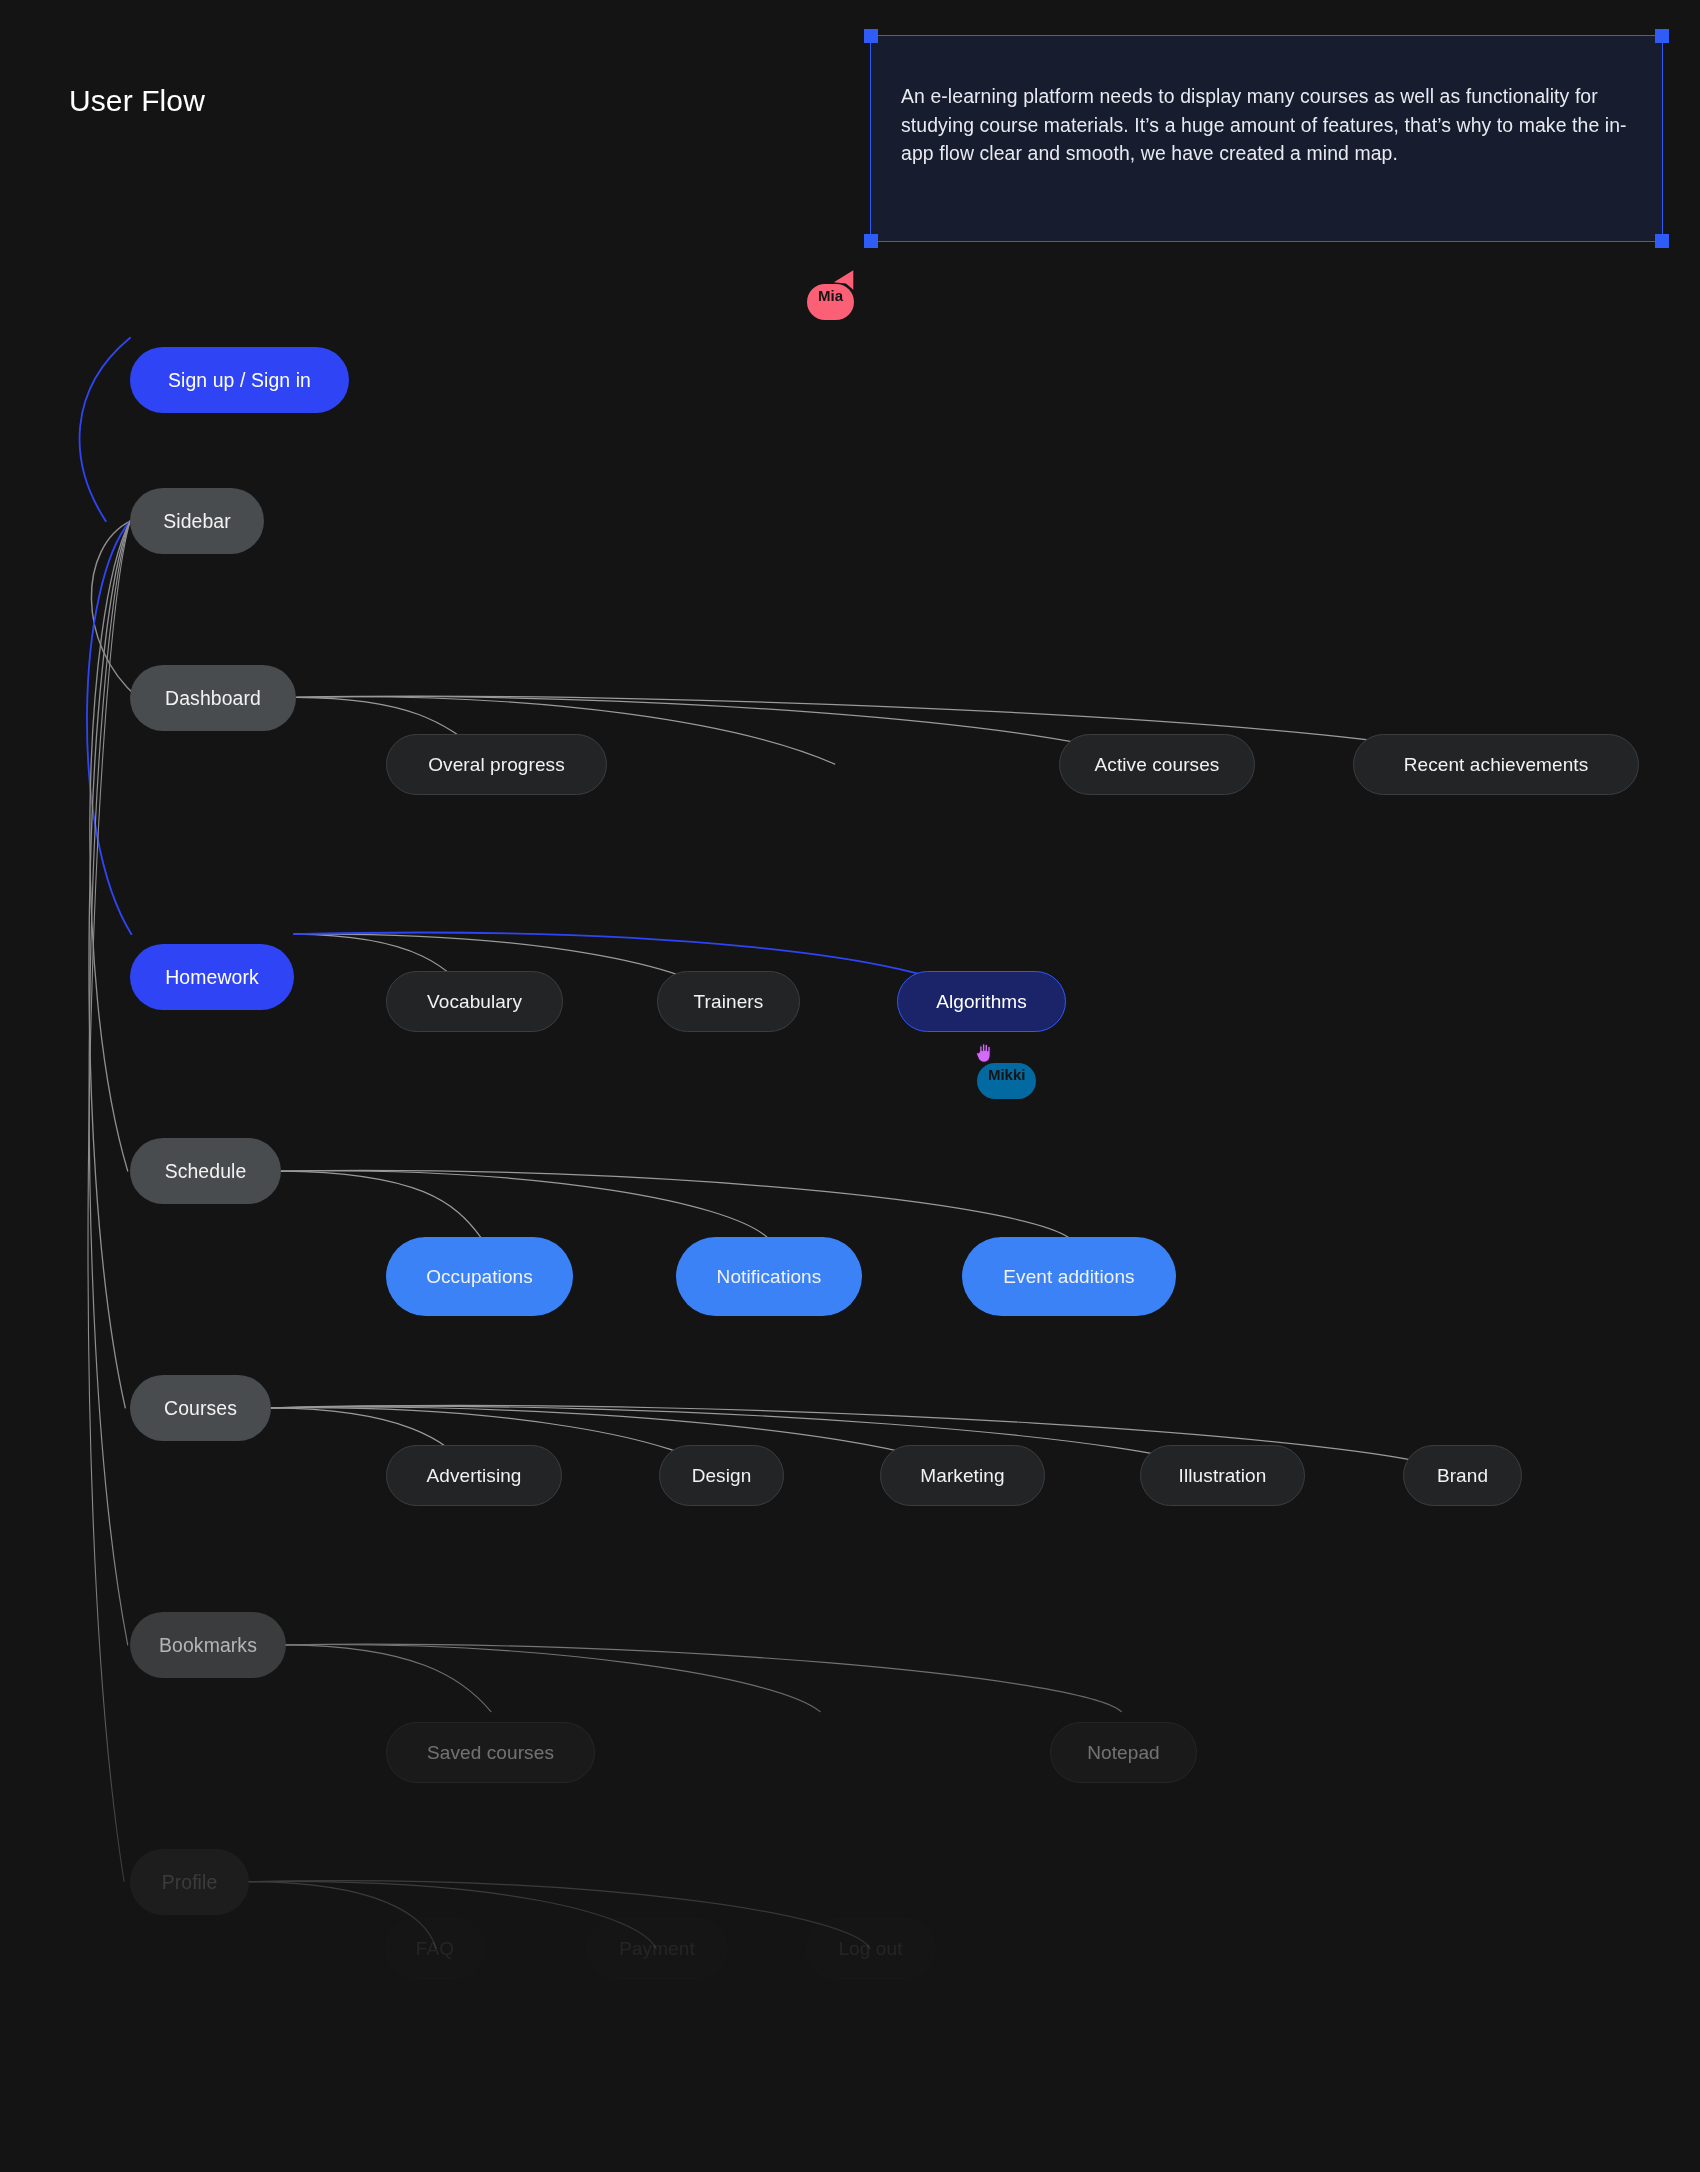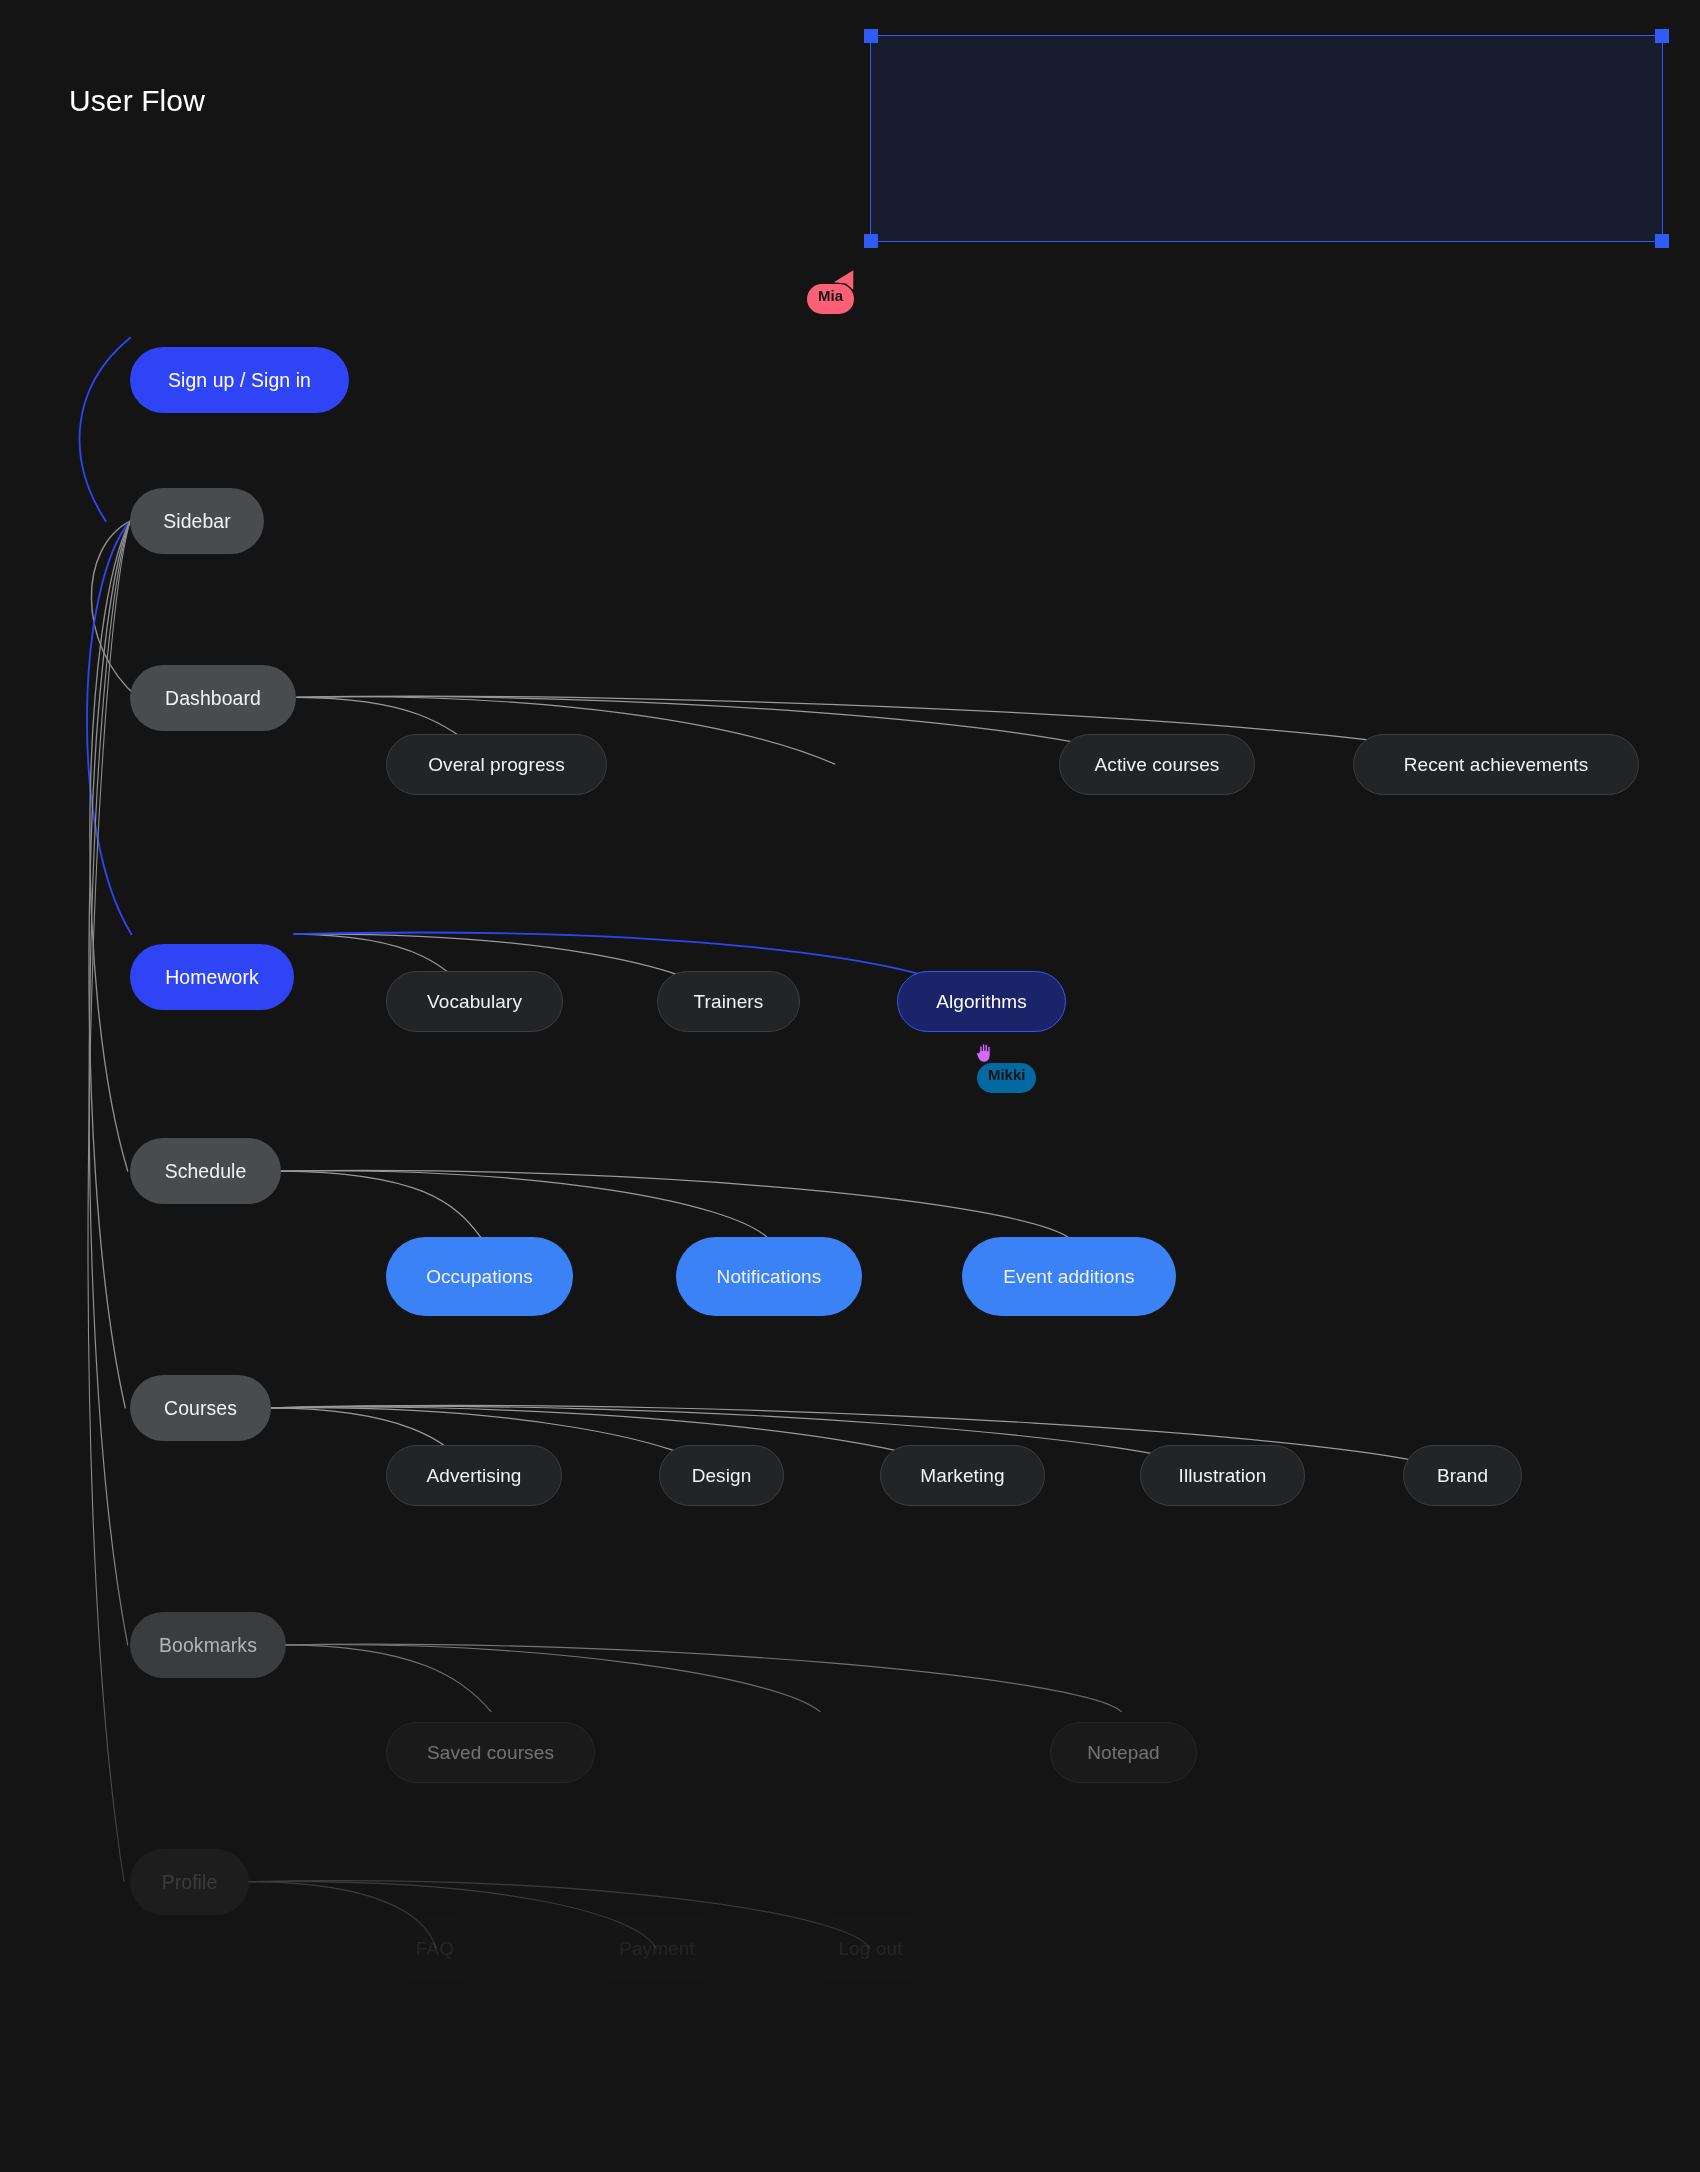--- a/index.html
+++ b/index.html
@@ -138,21 +138,21 @@
   .fade-45 { opacity: 0.42; margin-top: 40px; }
   .fade-20 { opacity: 0.17; }
   .fade-08 { opacity: 0.07; }
 
   
   .cursor-group { position: absolute; }
   .cursor-arrow { position: absolute; left: 0; top: 0; }
   .cursor-label {
     position: absolute;
     border-radius: 607px;
-    padding: 3px 11px 10px 11px;
+    padding: 3px 11px 16px 11px;
     font-size: 15px;
     font-weight: 700;
     color: #141414;
     white-space: nowrap;
     line-height: 1.15;
   }
   #cursor-mia .cursor-label { background: #fc6077; left: -22px; top: 14.6px; }
   #cursor-mikki .cursor-label { background: #0369a1; left: 4.9px; top: 24px; }
 </style>
 </head>
@@ -215,20 +215,21 @@
       <path d="M 470 2708 C 900 2702 1280 2760 1350 2818" stroke="#9a9a9a" stroke-width="2"></path>
       <path d="M 470 2708 C 1080 2698 1780 2760 1846 2818" stroke="#9a9a9a" stroke-width="2"></path>
 
       <path d="M 410 3098 C 620 3100 700 3150 718 3208" stroke="#9a9a9a" stroke-width="2"></path>
       <path d="M 410 3098 C 820 3092 1050 3150 1080 3208" stroke="#9a9a9a" stroke-width="2"></path>
       <path d="M 410 3098 C 980 3086 1400 3150 1432 3208" stroke="#9a9a9a" stroke-width="2"></path>
     </g>
   </svg>
 
   <div id="note-box">
+    <div id="note-text">An e-learning platform needs to display many courses as well as functionality for studying course materials. It’s a huge amount of features, that’s why to make the in-app flow clear and smooth, we have created a mind map.</div>
     <div class="sel-handle tl"></div>
     <div class="sel-handle tr"></div>
     <div class="sel-handle bl"></div>
     <div class="sel-handle br"></div>
   </div>
 
   <div class="node accent" style="left:130px; top:305px; width:219px;">Sign up / Sign in</div>
 
   <div class="node spine" style="left:130px; top:488px; width:134px;">Sidebar</div>
 

